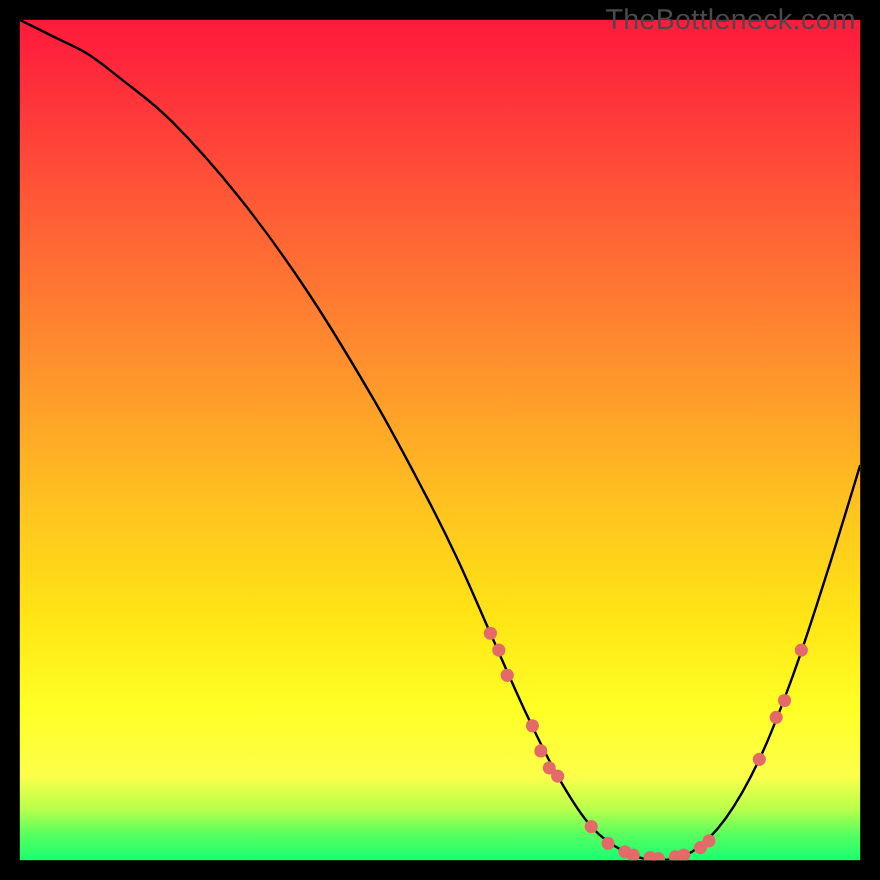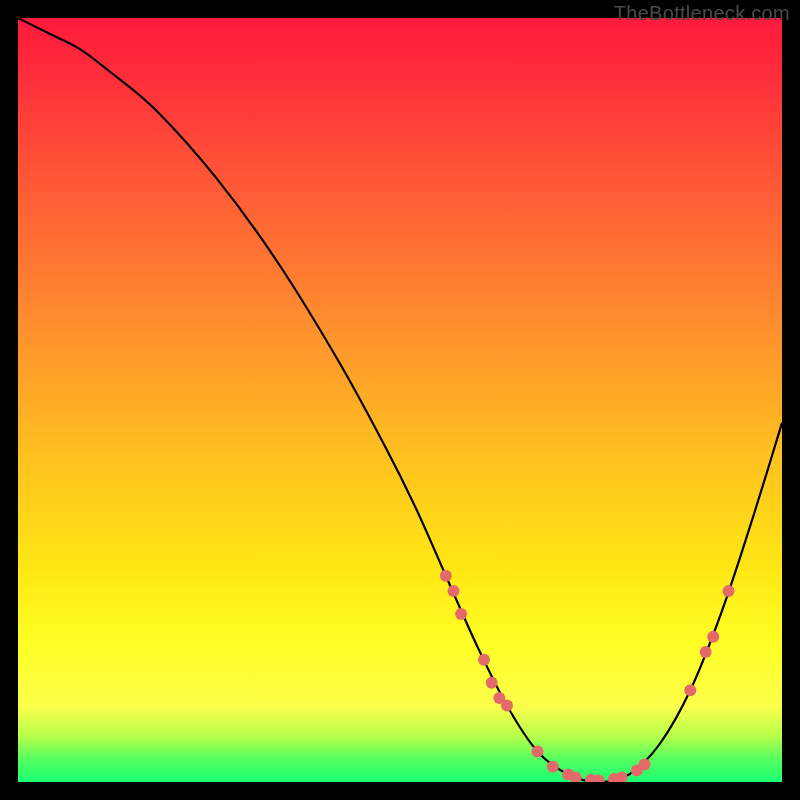--- a/index.html
+++ b/index.html
@@ -26,23 +26,23 @@
       #ffe714 72%,
       #ffff25 82%,
       #fcff4a 90%,
       #b6ff4a 94%,
       #55ff60 97%,
       #1aff70 100%);
   }
   .watermark {
     position: absolute;
     top: 2px;
-    right: 10px;
+    right: 22px;
     color: #4a4a4a;
-    font-size: 20px;
+    font-size: 26px;
     letter-spacing: 0.3px;
     font-weight: 500;
     background: transparent;
     z-index: 5;
   }
   svg.plot {
     position: absolute;
     left: 0;
     top: 0;
     width: 764px;

